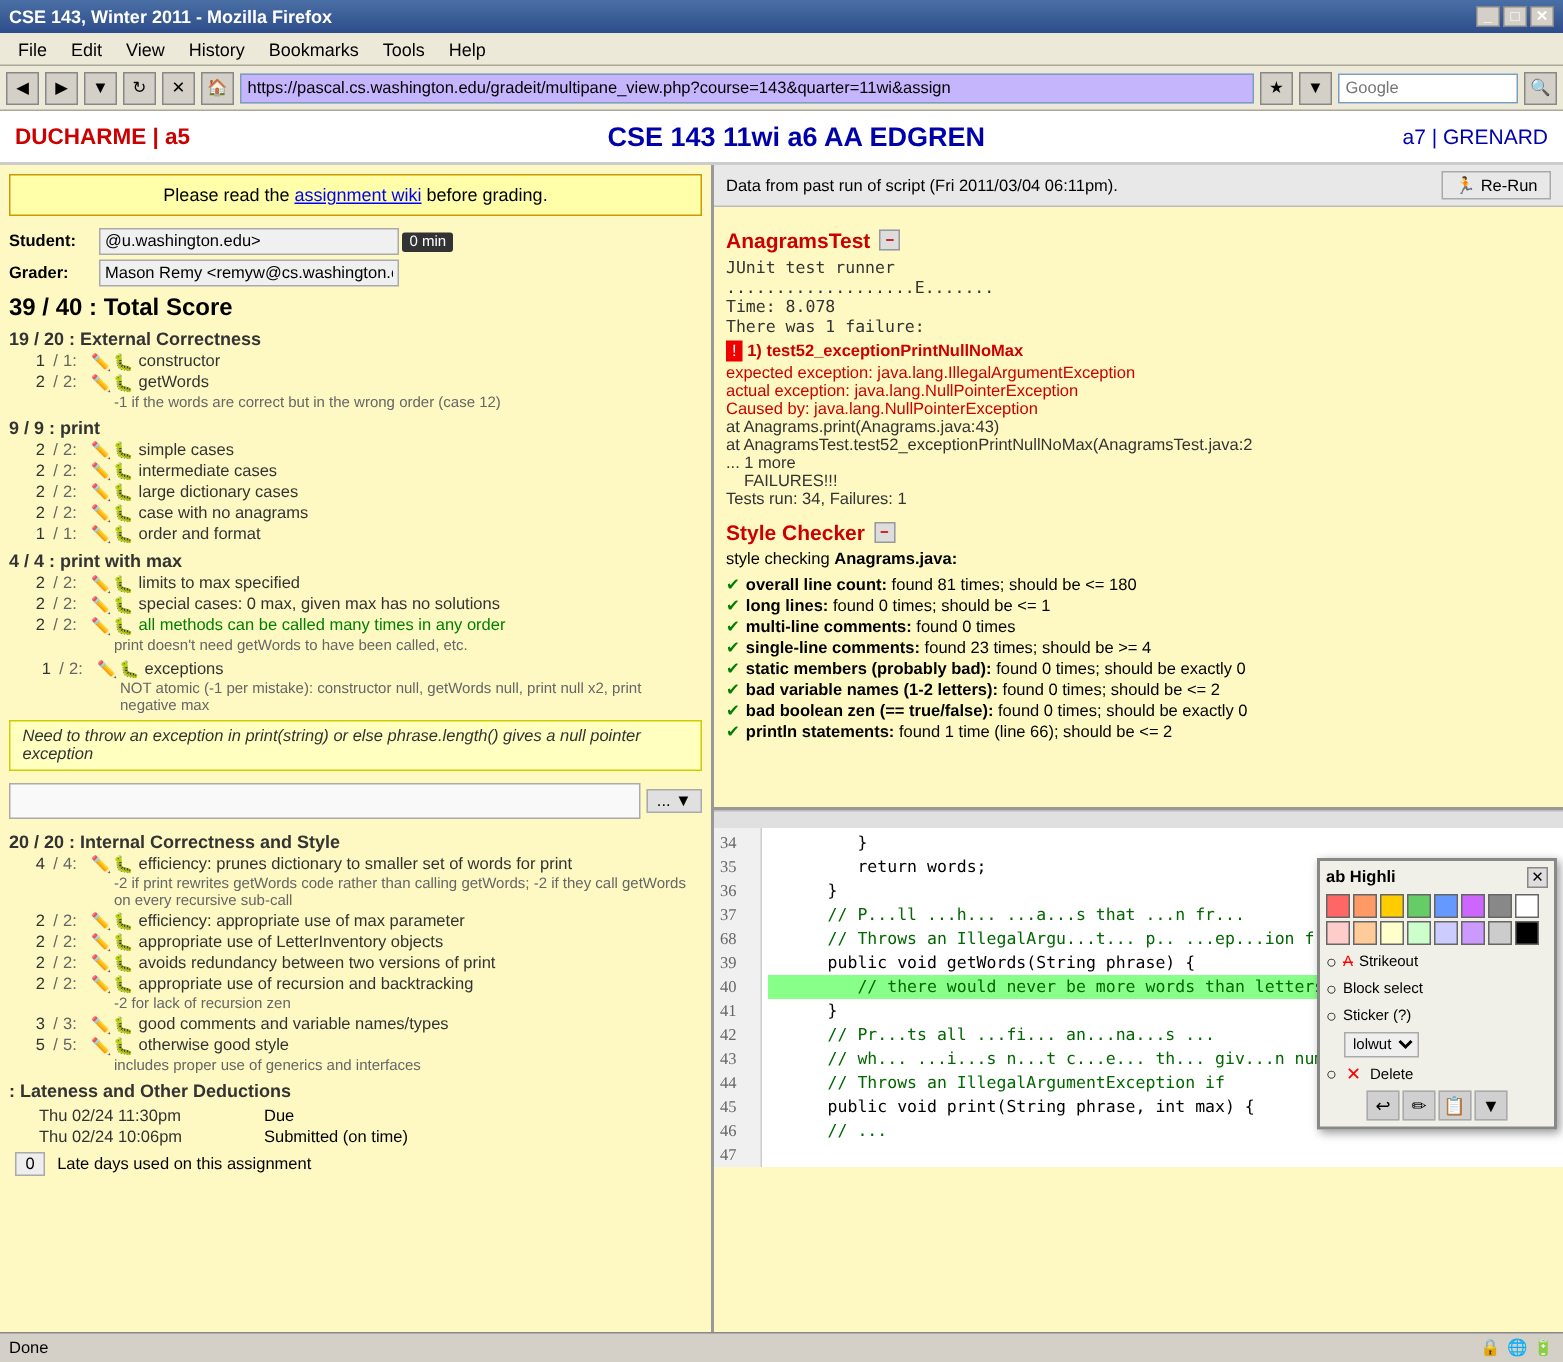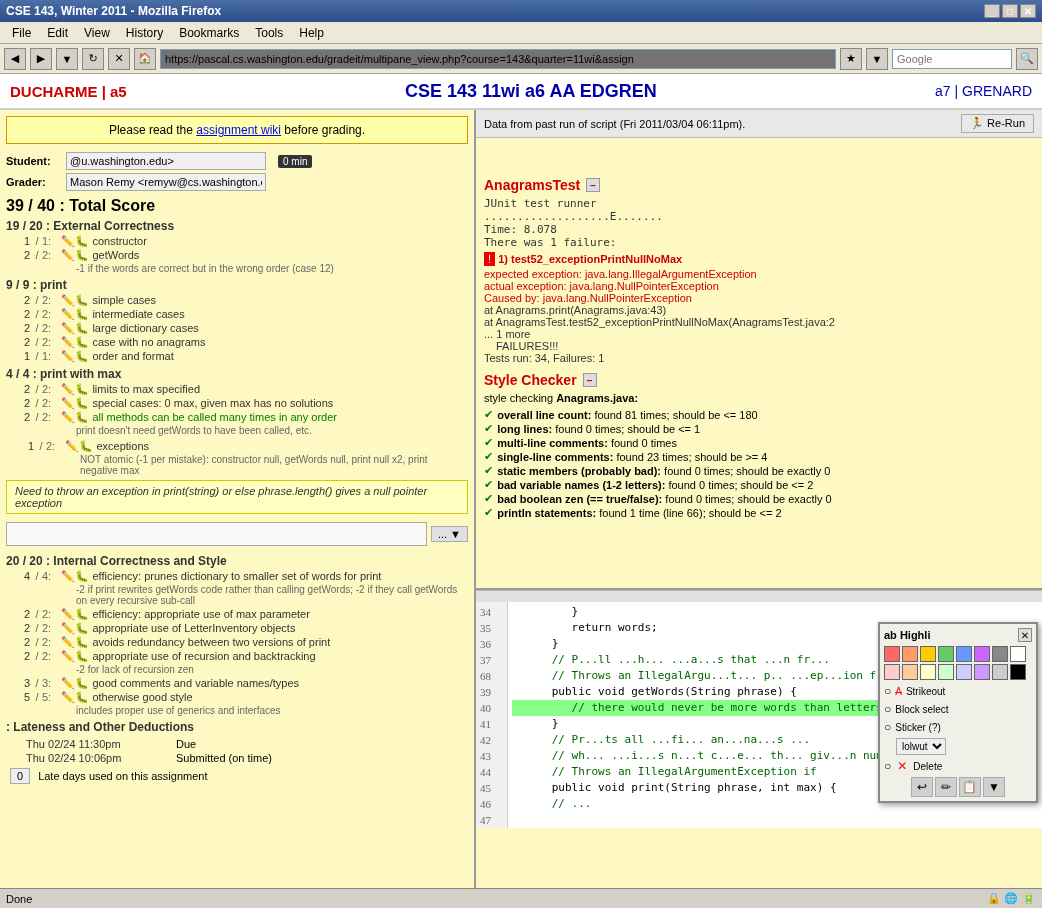--- a/index.html
+++ b/index.html
@@ -53,21 +53,21 @@
     .nav-btn {
       width: 22px; height: 22px; background: #d4d0c8;
       border: 1px solid #888; cursor: pointer;
       display: flex; align-items: center; justify-content: center;
       font-size: 11px;
     }
     .address-input {
       flex: 1; height: 20px; font-size: 11px;
       border: 1px solid #7b9ebd;
       padding: 0 4px;
-      background: #737373;
+      background: #c4b5fd;
     }
     .search-input {
       width: 120px; height: 20px; font-size: 11px;
       border: 1px solid #7b9ebd; padding: 0 4px;
     }
 
     
     .site-header {
       background: white;
       height: 36px;
@@ -110,21 +110,21 @@
 
     .student-info { margin-bottom: 6px; }
     .student-row { display: flex; align-items: center; margin-bottom: 3px; }
     .student-label { width: 60px; font-weight: bold; }
     .student-input {
       width: 200px; height: 18px; border: 1px solid #aaa;
       padding: 0 3px; font-size: 11px; background: #f0f0f0;
     }
     .min-badge {
       background: #333; color: white; padding: 1px 5px;
-      margin-left: 12px; font-size: 10px; border-radius: 2px;
+      margin-left: 2px; font-size: 10px; border-radius: 2px;
     }
 
     .total-score {
       font-size: 16px; font-weight: bold; margin: 6px 0 4px;
     }
 
     .section-title {
       font-weight: bold; font-size: 12px; margin: 4px 0 2px;
       color: #333;
     }
@@ -167,21 +167,20 @@
     .deadline-label { width: 140px; font-size: 11px; color: #333; }
     .deadline-val { font-size: 11px; }
     .late-days { margin-top: 4px; }
 
     
     .right-panel {
       flex: 1;
       overflow: hidden;
       display: flex;
       flex-direction: column;
-      gap: 25px;
     }
 
     .script-bar {
       background: #e8e8e8;
       border-bottom: 1px solid #bbb;
       padding: 4px 8px;
       display: flex;
       align-items: center;
       justify-content: space-between;
       font-size: 11px;

